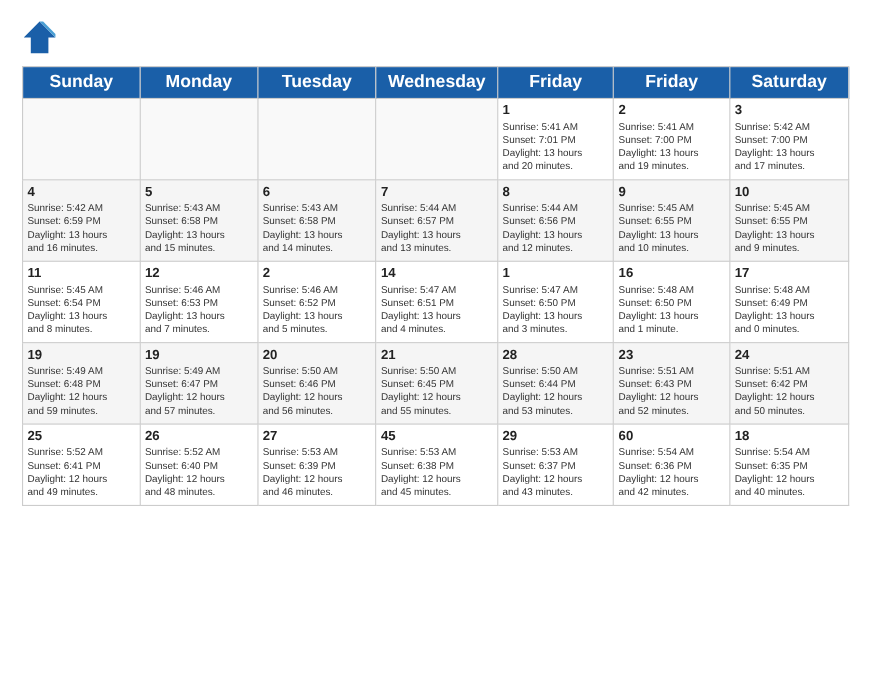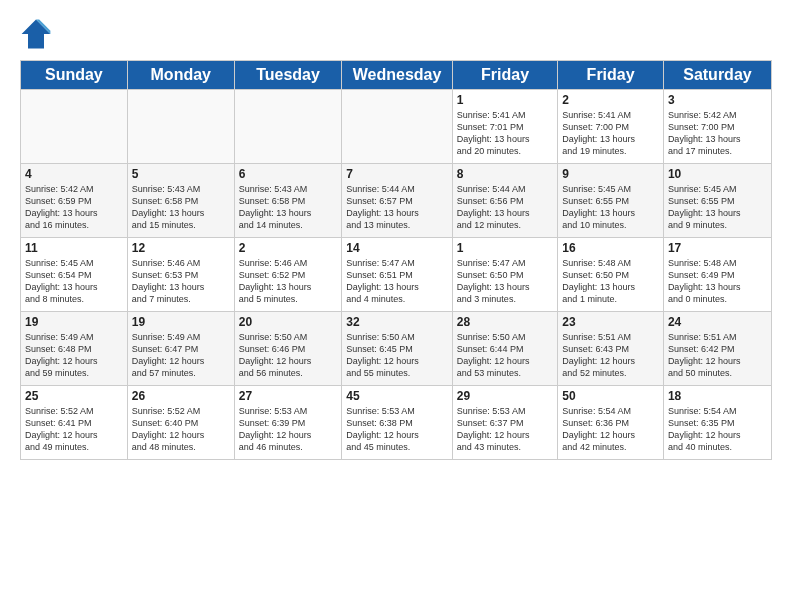--- a/index.html
+++ b/index.html
@@ -270,21 +270,21 @@
 and 57 minutes.</div>
           </td>
           <td>
             <span class="date-num">20</span>
             <div class="cell-text" style="white-space: pre-line;">Sunrise: 5:50 AM
 Sunset: 6:46 PM
 Daylight: 12 hours
 and 56 minutes.</div>
           </td>
           <td>
-            <span class="date-num">32</span>
+            <span class="date-num">21</span>
             <div class="cell-text" style="white-space: pre-line;">Sunrise: 5:50 AM
 Sunset: 6:45 PM
 Daylight: 12 hours
 and 55 minutes.</div>
           </td>
           <td>
             <span class="date-num">28</span>
             <div class="cell-text" style="white-space: pre-line;">Sunrise: 5:50 AM
 Sunset: 6:44 PM
 Daylight: 12 hours
@@ -335,21 +335,21 @@
 and 45 minutes.</div>
           </td>
           <td>
             <span class="date-num">29</span>
             <div class="cell-text" style="white-space: pre-line;">Sunrise: 5:53 AM
 Sunset: 6:37 PM
 Daylight: 12 hours
 and 43 minutes.</div>
           </td>
           <td>
-            <span class="date-num">50</span>
+            <span class="date-num">60</span>
             <div class="cell-text" style="white-space: pre-line;">Sunrise: 5:54 AM
 Sunset: 6:36 PM
 Daylight: 12 hours
 and 42 minutes.</div>
           </td>
           <td>
             <span class="date-num">18</span>
             <div class="cell-text" style="white-space: pre-line;">Sunrise: 5:54 AM
 Sunset: 6:35 PM
 Daylight: 12 hours

